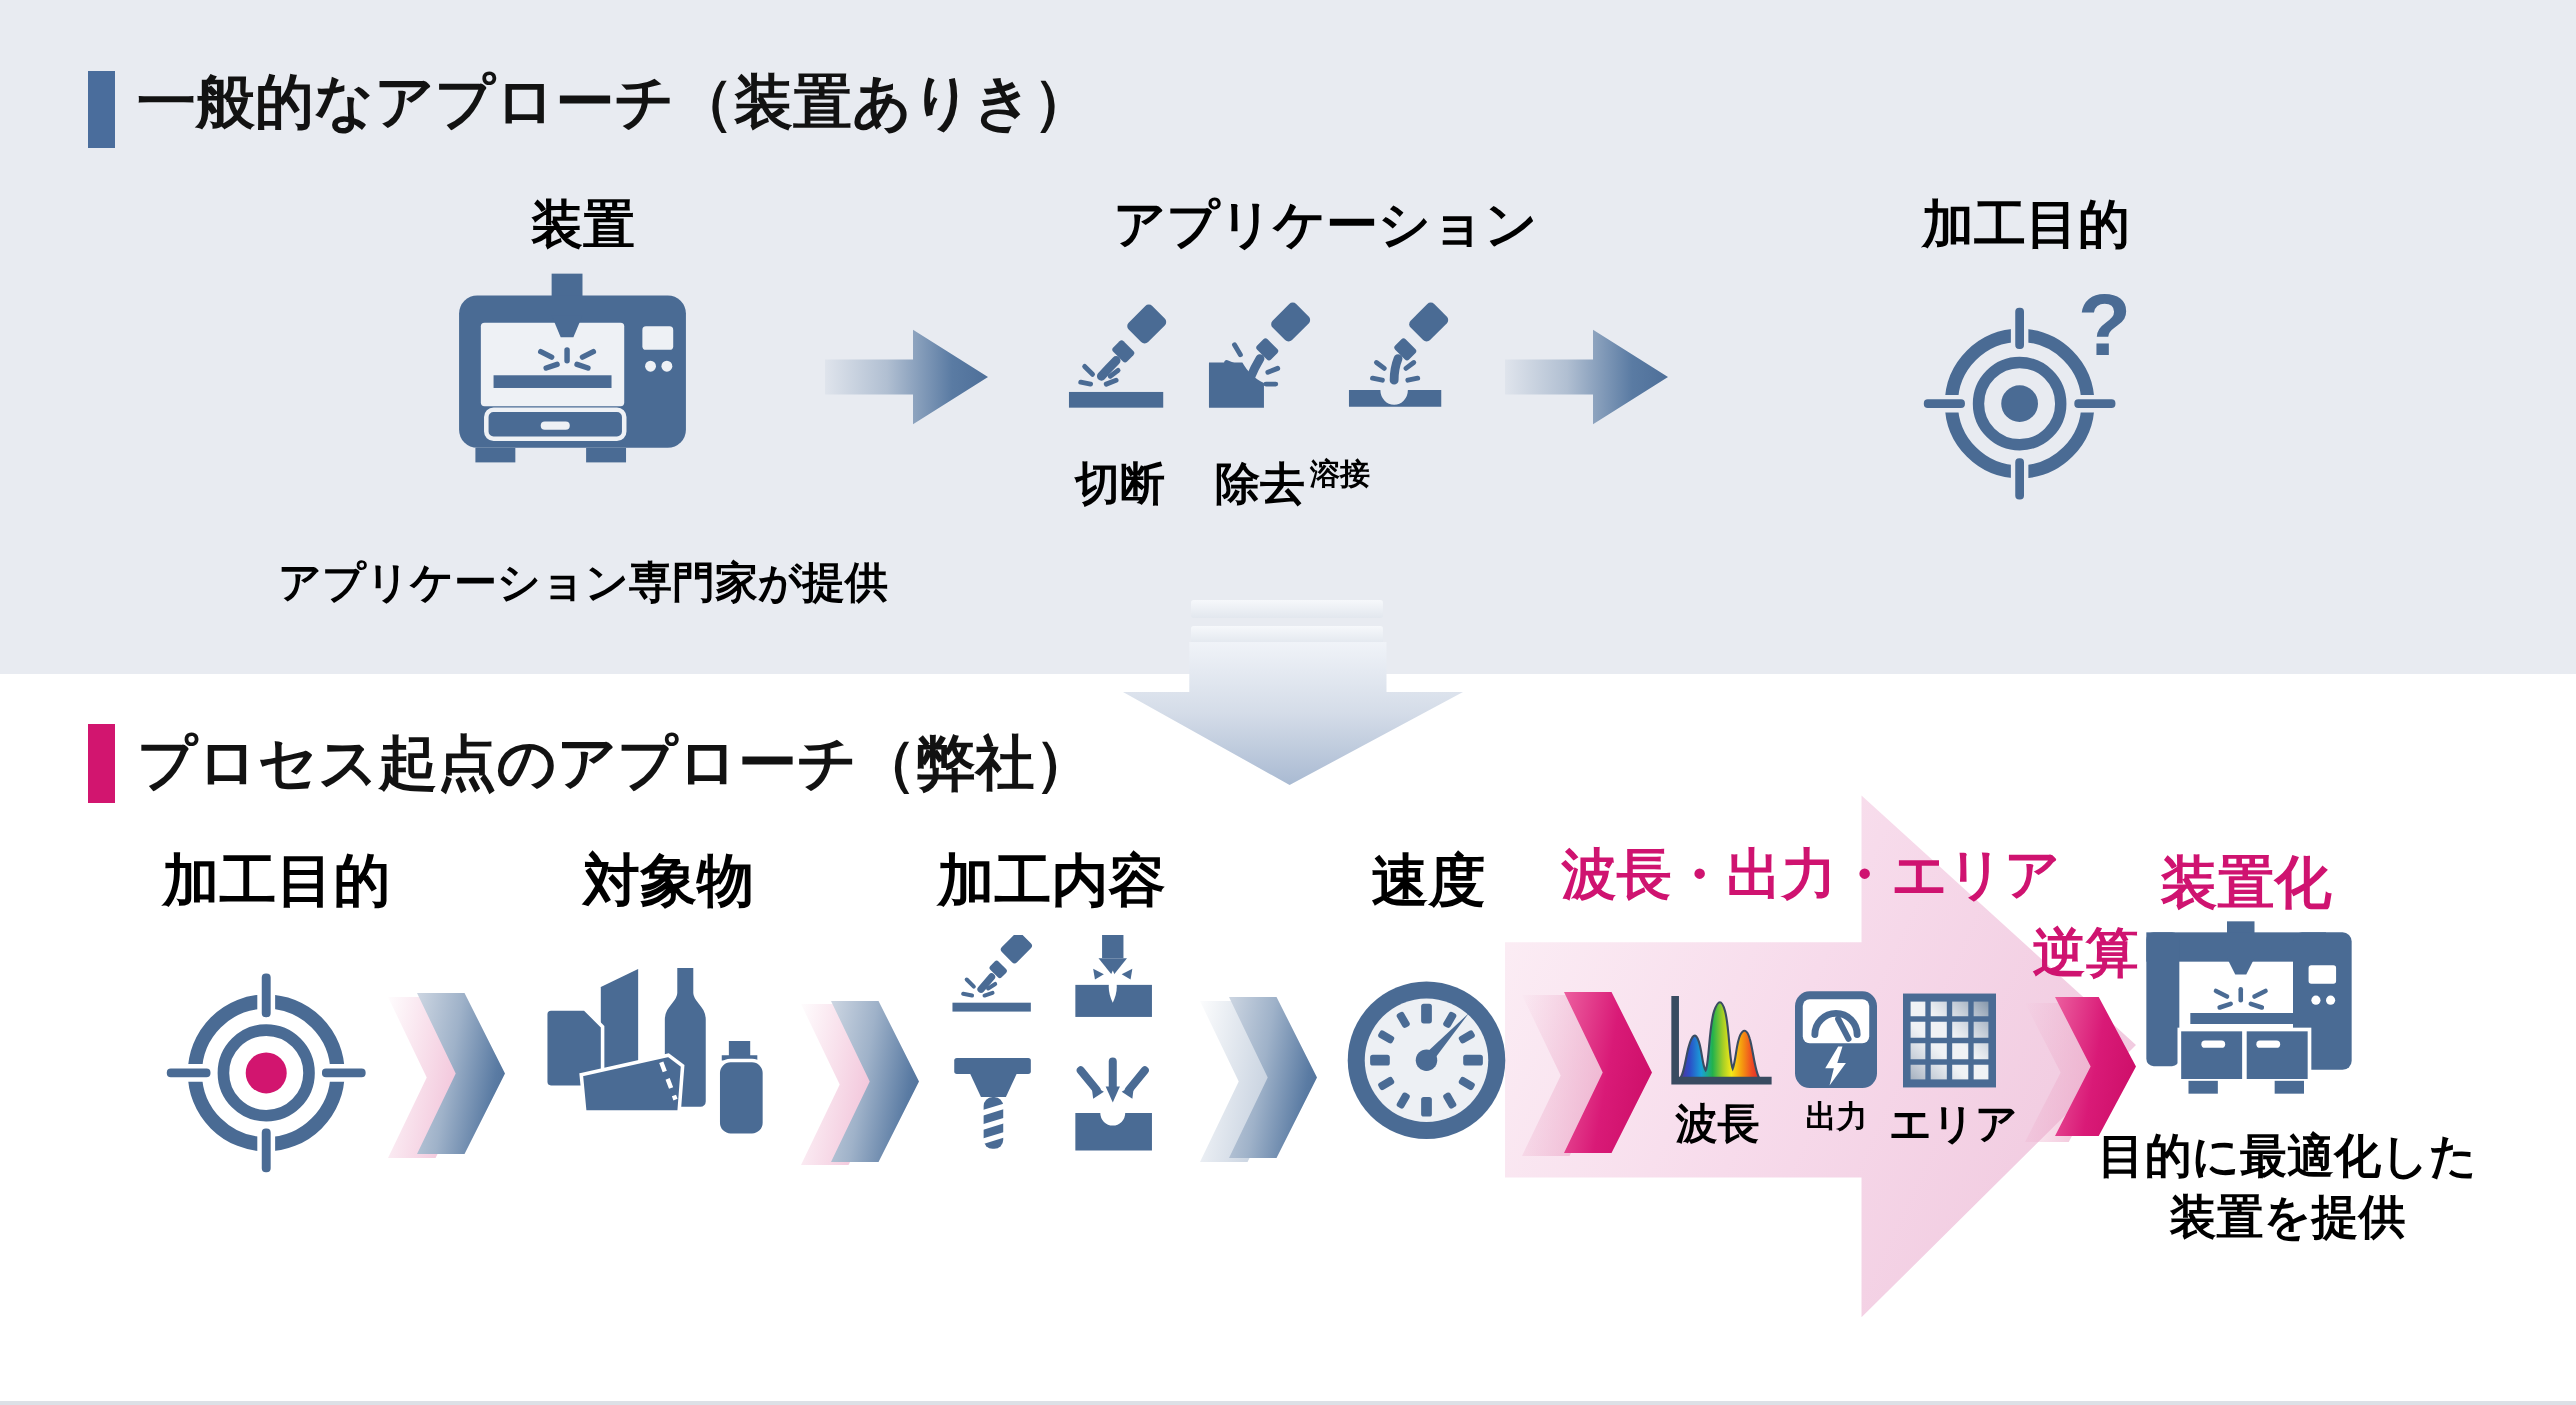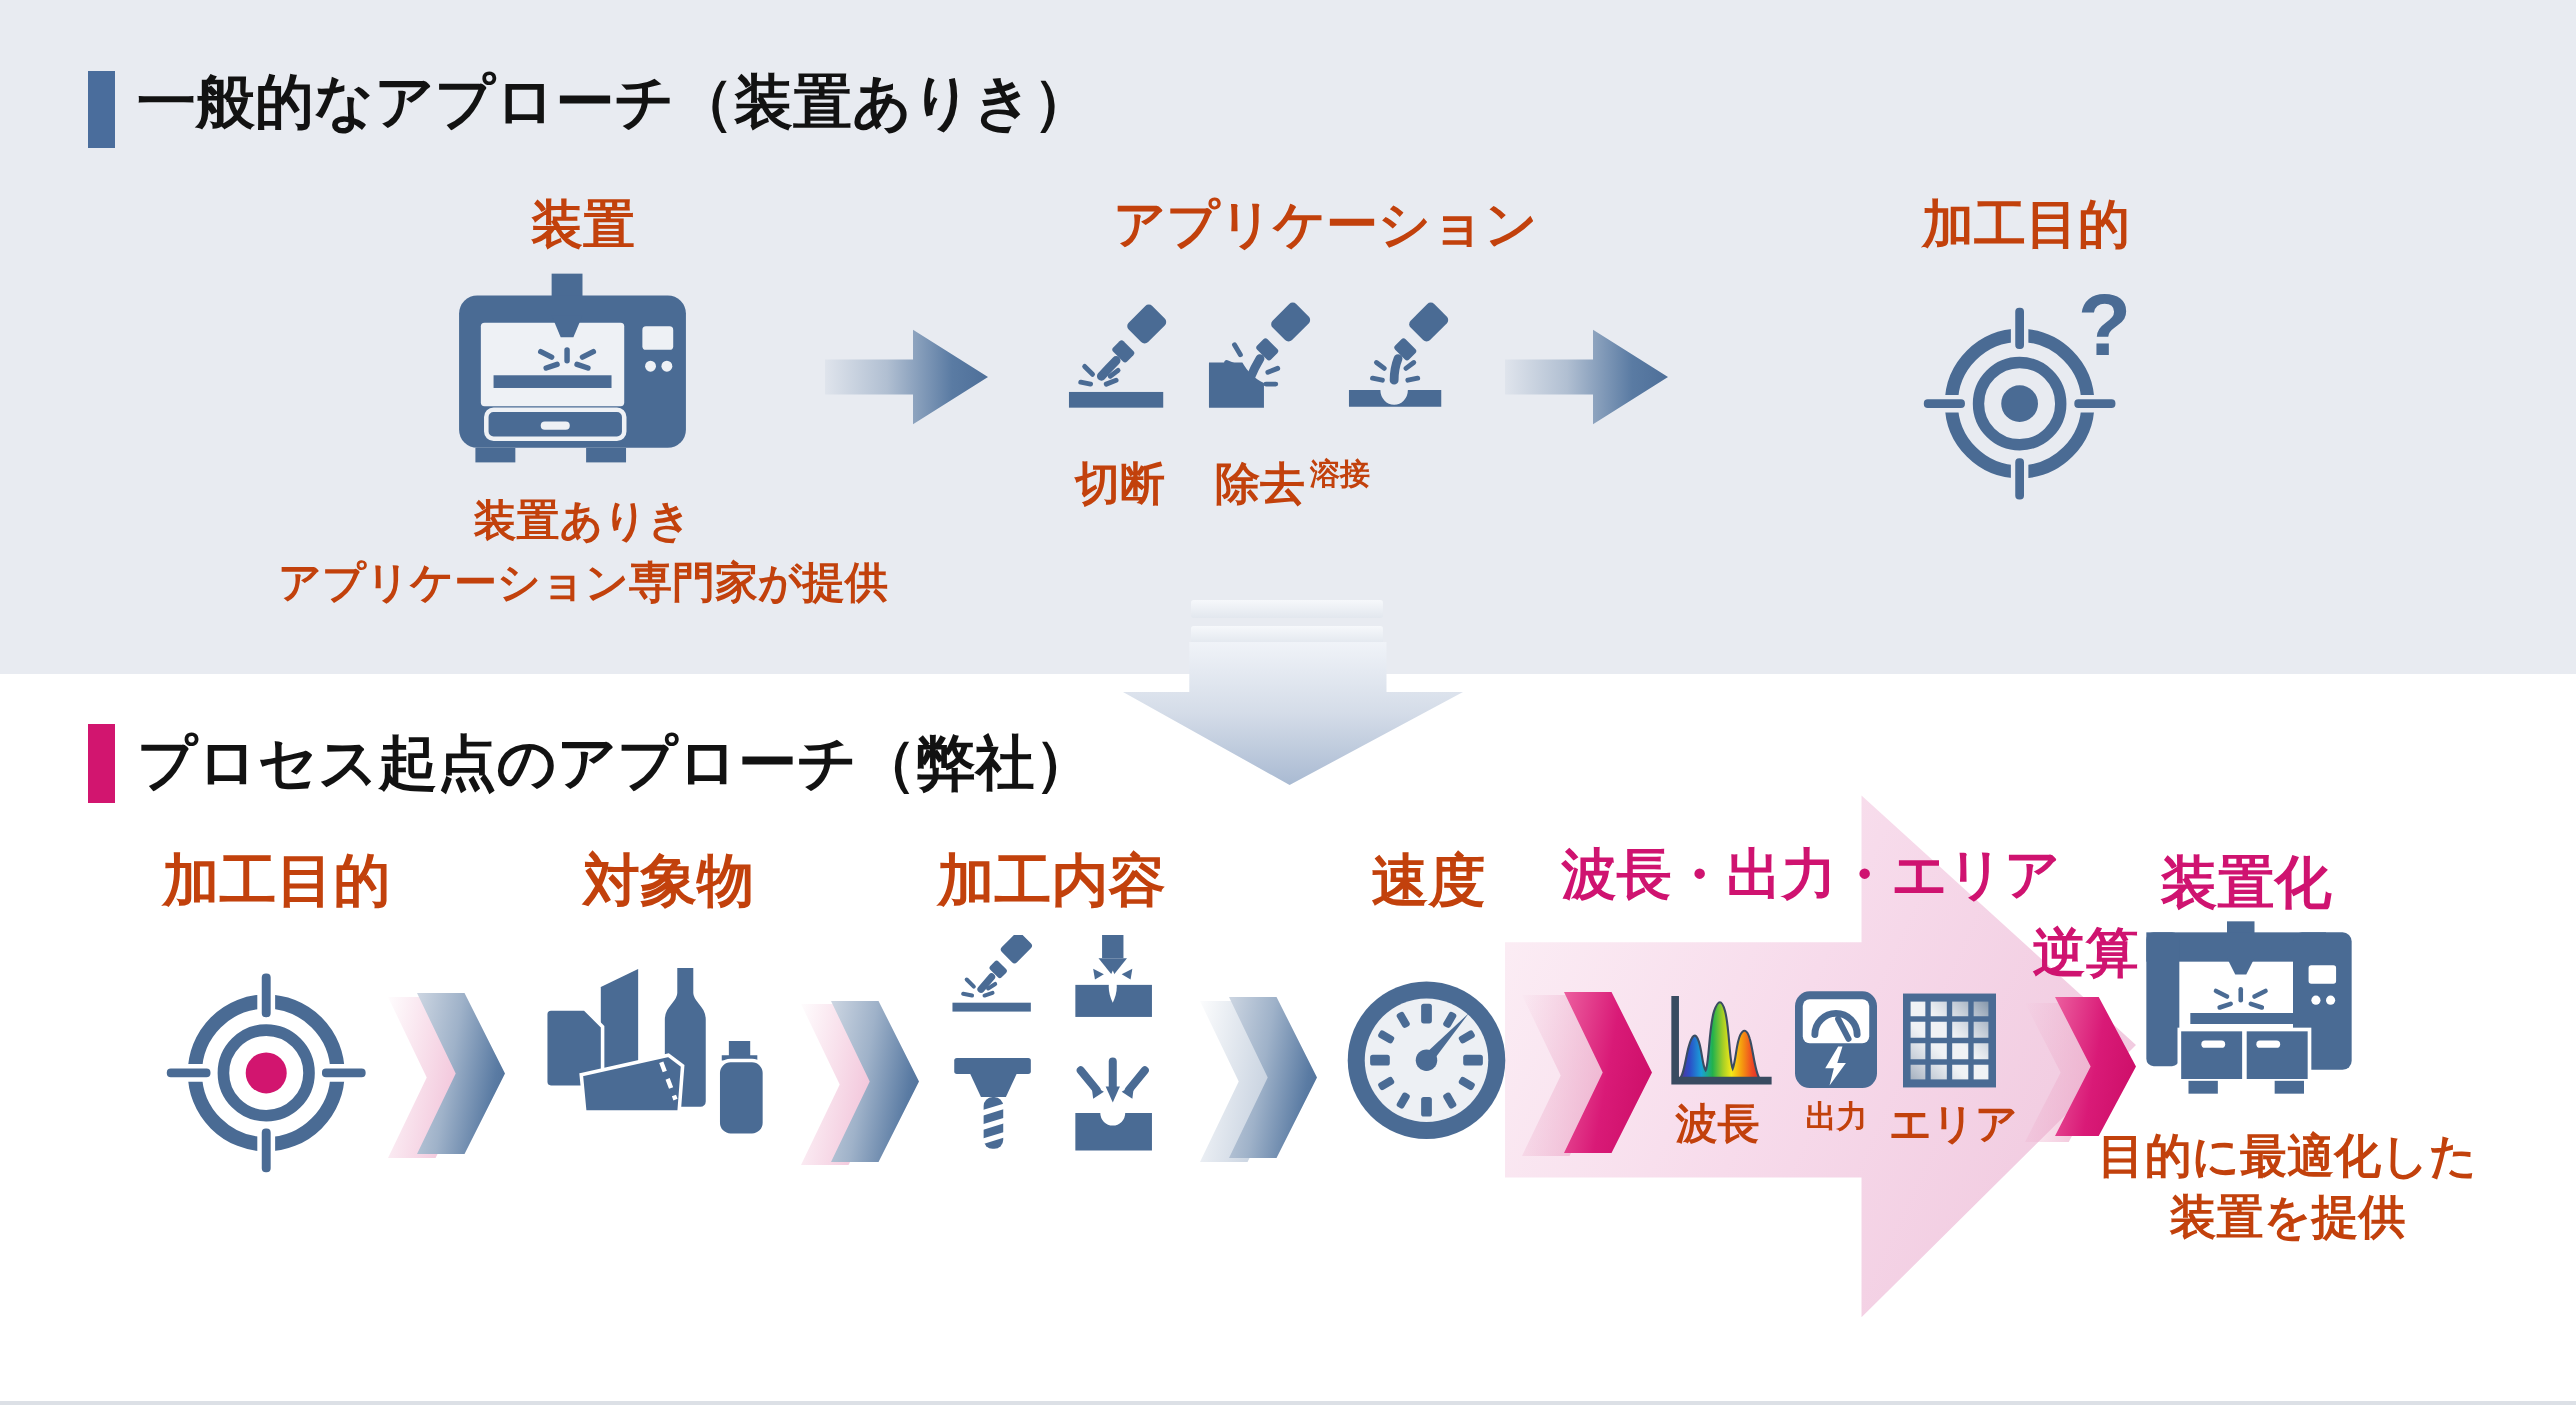--- a/index.html
+++ b/index.html
@@ -1,21 +1,21 @@
 <!DOCTYPE html>
 <html style="font-size:14.6px"><head>
 <meta charset="utf-8">
 <style>
   html,body{margin:0;padding:0;background:#fff;}
   .stage{
     position:relative;width:2576px;height:1405px;overflow:hidden;background:#ffffff;
     font-family:"Liberation Sans","DejaVu Sans",sans-serif;color:#1c1c1c;
   }
   .abs{position:absolute;}
-  .lbl{font-weight:bold;color:#c2410c;text-align:center;white-space:nowrap;}
+  .lbl{font-weight:bold;color:#000000;text-align:center;white-space:nowrap;}
   .magenta{color:#cf1370;}
   .bar{width:27.4px;}
   .bar.blue{background:#4a6d9c;}
   .bar.pink{background:#d2156f;}
   .sec-title{font-weight:bold;font-size:59px;color:#121212;white-space:nowrap;}
   .top-bg{left:0;top:0;width:2576px;height:674px;background:#e8ebf1;}
   .bottom-line{left:0;top:1401px;width:2576px;height:4.6px;background:#c9cfd8;opacity:.65;}
 
   
   .h-arrow{
@@ -68,21 +68,20 @@
     </g>
     <rect x="48" y="112" width="130" height="14" fill="#4a6b94"></rect>
     <rect x="212" y="58" width="34" height="26" rx="4" fill="#eef1f5"></rect>
     <circle cx="221" cy="102" r="6" fill="#eef1f5"></circle>
     <circle cx="239" cy="102" r="6" fill="#eef1f5"></circle>
     <rect x="40" y="150" width="152" height="32" rx="8" fill="#4a6b94" stroke="#eef1f5" stroke-width="5"></rect>
     <rect x="100" y="163" width="32" height="9" rx="4.5" fill="#eef1f5"></rect>
     <rect x="28" y="192" width="44" height="16" fill="#4a6b94"></rect>
     <rect x="150" y="192" width="44" height="16" fill="#4a6b94"></rect>
   </svg>
-  <div class="abs lbl" style="left:308px;top:492px;width:549px;font-size:43px;">装置ありき</div>
   <div class="abs lbl" style="left:263px;top:554px;width:640px;font-size:43px;">アプリケーション専門家が提供</div>
 
   <div class="abs h-arrow" style="left:825px;top:322px;width:163px;height:110px;"></div>
 
   <div class="abs lbl" style="left:1097px;top:190px;width:457px;font-size:52px;">アプリケーション</div>
 
   <svg class="abs" style="left:1067px;top:291px;" width="108" height="143" viewBox="0 0 110 112">
     <g fill="#4a6b94">
       <g transform="translate(72,26) rotate(45)">
           <rect x="-14" y="-30" width="28" height="34" rx="5"></rect>

